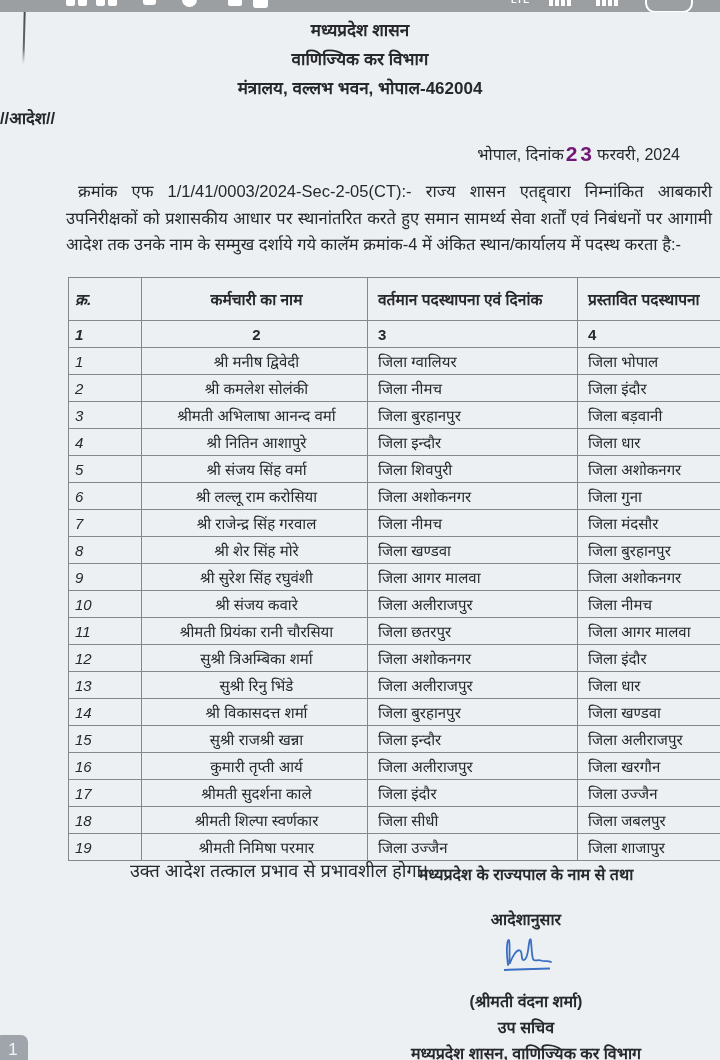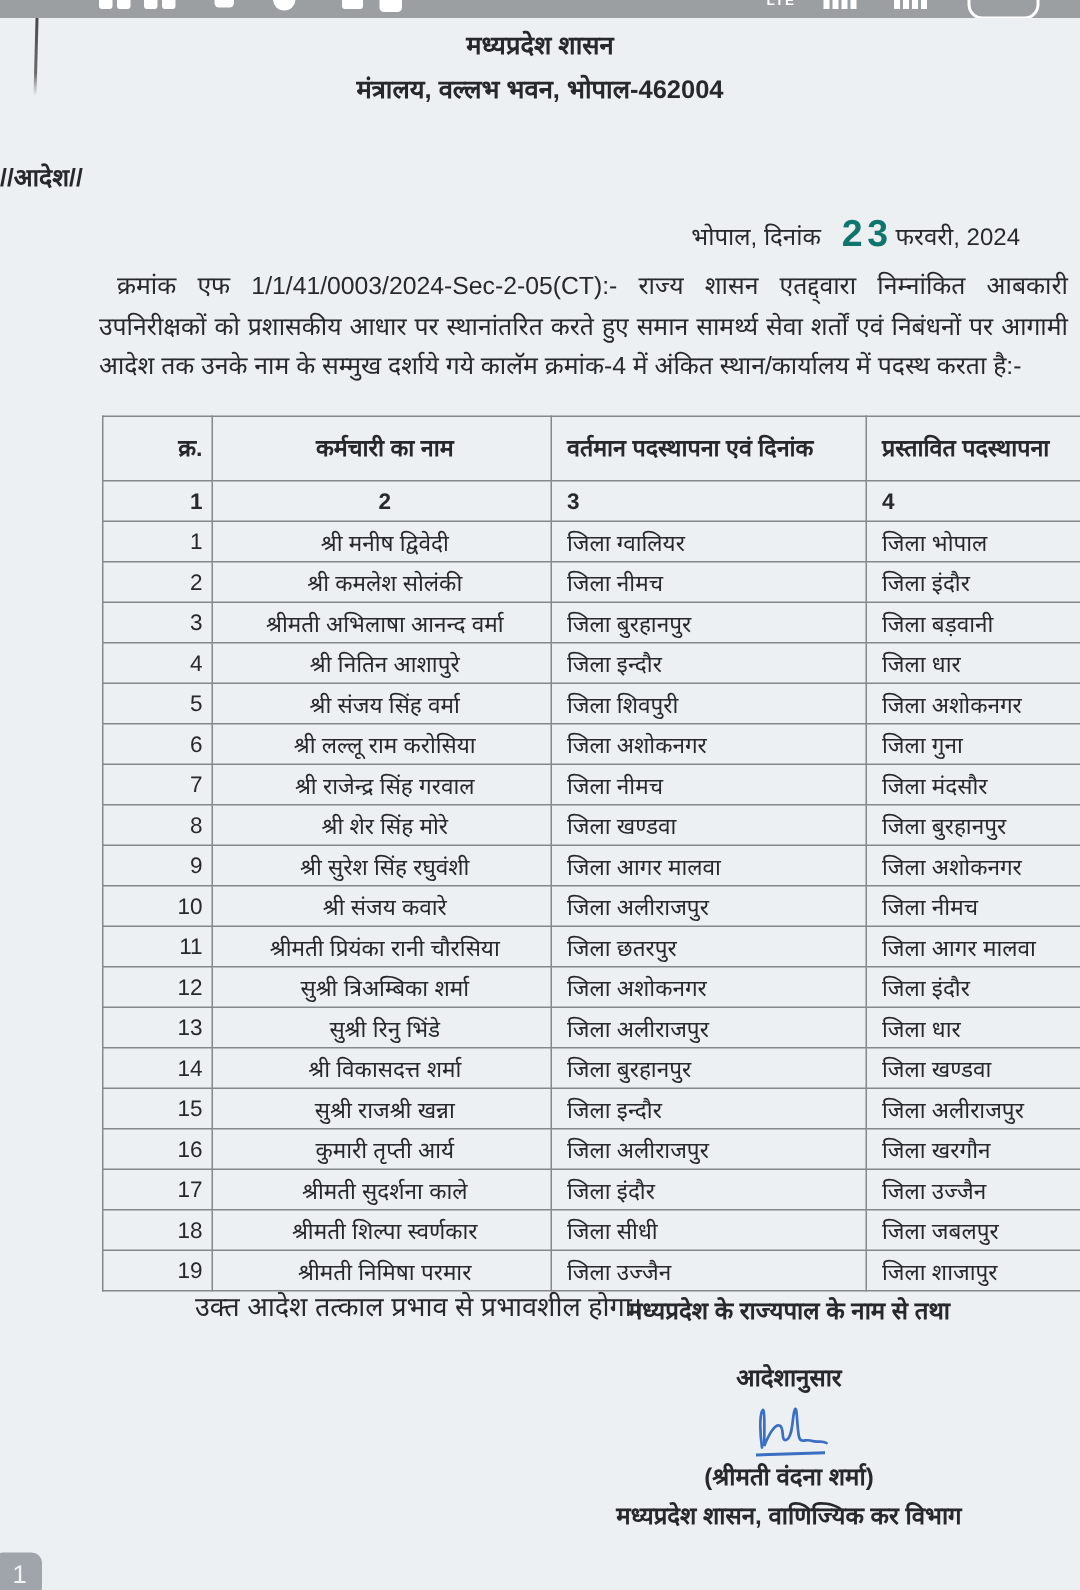--- a/index.html
+++ b/index.html
@@ -30,53 +30,53 @@
     position:absolute;left:23px;top:12px;width:2px;height:52px;
     background:linear-gradient(#4a4a4a,#6a6a6a 70%,rgba(120,120,120,0));
     transform:rotate(1.5deg);
   }
   
   .doc-header{position:absolute;top:16px;left:0;width:720px;text-align:center;}
   .doc-header div{font-size:17px;font-weight:600;line-height:29px;}
   .order-title{position:absolute;top:106px;left:0;width:720px;
     font-size:16.5px;font-weight:600;}
   .date-line{position:absolute;top:141px;right:40px;font-size:16px;font-weight:500;}
-  .date-day{color:#0f766e;font-weight:700;font-size:25px;letter-spacing:3px;
-    position:relative;top:1px;padding:0 2px;margin-left:12px;}
+  .date-day{color:#701a75;font-weight:700;font-size:21px;letter-spacing:3px;
+    position:relative;top:1px;padding:0 2px;}
   .body-para{
     position:absolute;top:178px;left:66px;width:646px;
     font-size:16.5px;line-height:26.5px;text-align:justify;text-indent:12px;
     font-weight:500;
   }
   
   table.transfer{
     position:absolute;left:68px;top:277px;width:644px;
     border-collapse:collapse;table-layout:fixed;
     font-size:15px;font-weight:500;color:#26282c;
     background:transparent;
   }
   table.transfer th,table.transfer td{
     border:1px solid #85888b;padding:1px 6px;overflow:hidden;white-space:nowrap;
   }
   table.transfer th{font-size:15.5px;font-weight:600;height:40px;
     white-space:normal;line-height:19px;vertical-align:middle;}
   tr.colnums td{height:24px;text-align:center;font-weight:600;font-size:15px;}
   table.transfer td{height:24px;}
-  table.transfer .c0{width:60px;text-align:right;}
+  table.transfer .c0{width:60px;text-align:left;font-style:italic;}
   table.transfer .c1{width:209px;text-align:center;padding-left:10px;}
   table.transfer .c2{width:193px;text-align:left;padding-left:10px;}
   table.transfer .c3{width:182px;text-align:left;padding-left:10px;}
   
   .effect-line{position:absolute;left:130px;top:838px;font-size:18px;font-weight:500;margin-top:20px;}
   .signoff{position:absolute;left:378px;top:864px;width:296px;text-align:center;
     font-size:16px;font-weight:700;}
   .signoff .line{line-height:22px;}
   .signoff .byorder{margin-top:23px;}
   .signature-wrap{height:42px;margin-top:2px;}
-  .signoff .name{margin-top:0px;}
+  .signoff .name{margin-top:16px;}
   .signoff .post{margin-top:4px;}
   .signoff .dept{margin-top:4px;}
   
   .page-badge{
     position:absolute;left:-5px;bottom:-5px;width:33px;height:30px;
     background:rgba(140,146,152,0.8);border-radius:7px;
     color:#f2f3f4;font-size:17px;display:flex;align-items:center;justify-content:center;
     padding-left:3px;box-sizing:border-box;
   }
 </style>
@@ -101,20 +101,21 @@
     <span style="left:596px"></span><span style="left:602px"></span>
     <span style="left:608px"></span><span style="left:614px"></span>
   </span>
   <span class="battery"></span>
 </div>
 
 <div class="pen-mark"></div>
 
 <div class="doc-header">
   <div>मध्यप्रदेश शासन</div>
+  <div>वाणिज्यिक कर विभाग</div>
   <div>मंत्रालय, वल्लभ भवन, भोपाल-462004</div>
 </div>
 
 <div class="order-title">//आदेश//</div>
 
 <div class="date-line"><span>भोपाल, दिनांक</span><span class="date-day">23</span><span>फरवरी, 2024</span></div>
 
 <div class="body-para">क्रमांक एफ 1/1/41/0003/2024-Sec-2-05(CT):- राज्य शासन एतद्द्वारा निम्नांकित आबकारी उपनिरीक्षकों को प्रशासकीय आधार पर स्थानांतरित करते हुए समान सामर्थ्य सेवा शर्तों एवं निबंधनों पर आगामी आदेश तक उनके नाम के सम्मुख दर्शाये गये कालॅम क्रमांक-4 में अंकित स्थान/कार्यालय में पदस्थ करता है:-</div>
 
 <table class="transfer">
@@ -258,16 +259,17 @@
   <div class="signature-wrap">
     <svg width="60" height="42" viewBox="0 0 60 42">
       <path d="M12 32 C10 18 11 8 12.5 7 C14 6.5 13.5 20 13.5 31
                C17 22 21 16 24 17.5 C27 19 24.5 28 28 27
                C33 25.5 32 10 34 6.5 C35.5 4.5 35 15 36.5 24
                C37.5 30 41 26 45 27.5 C48.5 29 52 27 55 29" fill="none" stroke="#3a6fc4" stroke-width="1.8" stroke-linecap="round"></path>
       <path d="M8 37 L54 35.5" fill="none" stroke="#3a6fc4" stroke-width="2"></path>
     </svg>
   </div>
   <div class="line name">(श्रीमती वंदना शर्मा)</div>
+  <div class="line post">उप सचिव</div>
   <div class="line dept">मध्यप्रदेश शासन, वाणिज्यिक कर विभाग</div>
 </div>
 
 <div class="page-badge">1</div>
 
 </body></html>

